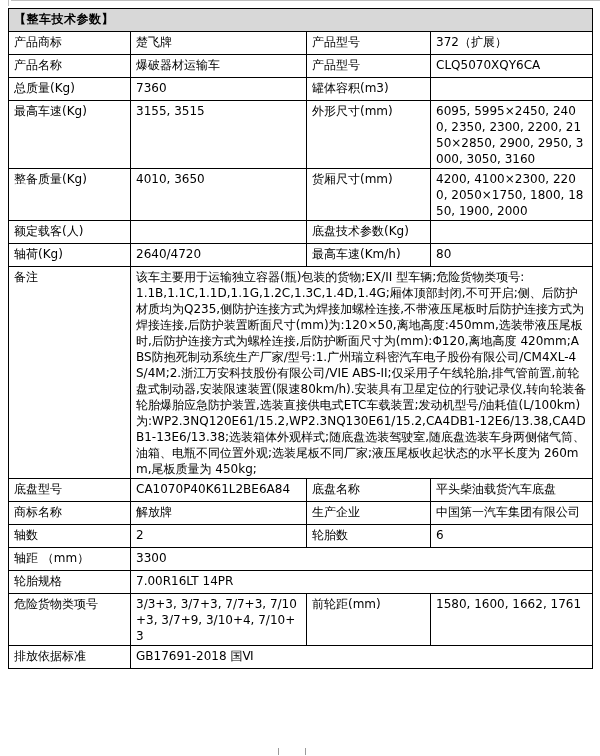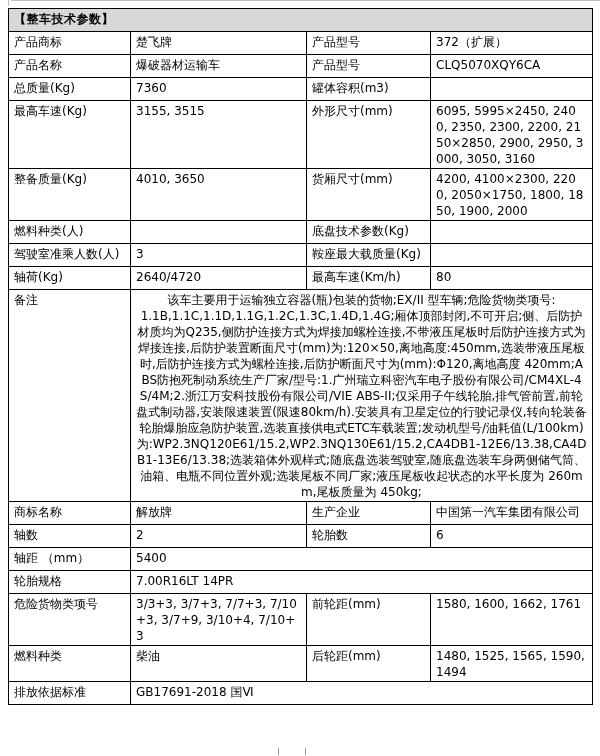--- a/index.html
+++ b/index.html
@@ -27,21 +27,21 @@
     height:19px;
     word-break:break-all;
     overflow:hidden;
   }
   tr.sec td{
     background:#d8d8d8;
     font-weight:bold;
     letter-spacing:0.5px;
   }
   td.dim{line-height:15px;padding-top:1px;padding-bottom:1px;margin-top:20px;}
-  td.remark-cell{line-height:18px;white-space:pre-wrap;padding-top:3px;text-align:center;}
+  td.remark-cell{line-height:18px;white-space:pre-wrap;padding-top:3px;}
 </style>
 </head>
 <body>
 
 <div class="artifact" id="top-line"></div>
 <div class="artifact" id="top-tick"></div>
 <div class="artifact bot-tick" id="bot-tick-1"></div>
 <div class="artifact bot-tick" id="bot-tick-2"></div>
 
 <table class="spec">
@@ -80,74 +80,68 @@
     <td>外形尺寸(mm)</td>
     <td class="dim">6095, 5995×2450, 2400, 2350, 2300, 2200, 2150×2850, 2900, 2950, 3000, 3050, 3160</td>
   </tr>
   <tr>
     <td>整备质量(Kg)</td>
     <td class="dim">4010, 3650</td>
     <td>货厢尺寸(mm)</td>
     <td class="dim">4200, 4100×2300, 2200, 2050×1750, 1800, 1850, 1900, 2000</td>
   </tr>
   <tr>
-    <td>燃料种类(人)</td>
+    <td>额定载客(人)</td>
     <td></td>
     <td>底盘技术参数(Kg)</td>
-    <td></td>
-  </tr>
-  <tr>
-    <td>驾驶室准乘人数(人)</td>
-    <td>3</td>
-    <td>鞍座最大载质量(Kg)</td>
     <td></td>
   </tr>
   <tr>
     <td>轴荷(Kg)</td>
     <td>2640/4720</td>
     <td>最高车速(Km/h)</td>
     <td>80</td>
   </tr>
   <tr>
     <td>备注</td>
     <td colspan="3" class="remark-cell">该车主要用于运输独立容器(瓶)包装的货物;EX/II 型车辆;危险货物类项号:
 1.1B,1.1C,1.1D,1.1G,1.2C,1.3C,1.4D,1.4G;厢体顶部封闭,不可开启;侧、后防护材质均为Q235,侧防护连接方式为焊接加螺栓连接,不带液压尾板时后防护连接方式为焊接连接,后防护装置断面尺寸(mm)为:120×50,离地高度:450mm,选装带液压尾板时,后防护连接方式为螺栓连接,后防护断面尺寸为(mm):Φ120,离地高度 420mm;ABS防抱死制动系统生产厂家/型号:1.广州瑞立科密汽车电子股份有限公司/CM4XL-4S/4M;2.浙江万安科技股份有限公司/VIE ABS-II;仅采用子午线轮胎,排气管前置,前轮盘式制动器,安装限速装置(限速80km/h).安装具有卫星定位的行驶记录仪,转向轮装备轮胎爆胎应急防护装置,选装直接供电式ETC车载装置;发动机型号/油耗值(L/100km)为:WP2.3NQ120E61/15.2,WP2.3NQ130E61/15.2,CA4DB1-12E6/13.38,CA4DB1-13E6/13.38;选装箱体外观样式;随底盘选装驾驶室,随底盘选装车身两侧储气筒、油箱、电瓶不同位置外观;选装尾板不同厂家;液压尾板收起状态的水平长度为 260mm,尾板质量为 450kg;</td>
   </tr>
 
   <tr>
+    <td>底盘型号</td>
+    <td>CA1070P40K61L2BE6A84</td>
+    <td>底盘名称</td>
+    <td>平头柴油载货汽车底盘</td>
+  </tr>
+  <tr>
     <td>商标名称</td>
     <td>解放牌</td>
     <td>生产企业</td>
     <td>中国第一汽车集团有限公司</td>
   </tr>
   <tr>
     <td>轴数</td>
     <td>2</td>
     <td>轮胎数</td>
     <td>6</td>
   </tr>
   <tr>
     <td>轴距 （mm）</td>
-    <td colspan="3">5400</td>
+    <td colspan="3">3300</td>
   </tr>
   <tr>
     <td>轮胎规格</td>
     <td colspan="3">7.00R16LT 14PR</td>
   </tr>
   <tr>
     <td>危险货物类项号</td>
     <td>3/3+3, 3/7+3, 7/7+3, 7/10+3, 3/7+9, 3/10+4, 7/10+3</td>
     <td>前轮距(mm)</td>
     <td>1580, 1600, 1662, 1761</td>
   </tr>
   <tr>
-    <td>燃料种类</td>
-    <td>柴油</td>
-    <td>后轮距(mm)</td>
-    <td>1480, 1525, 1565, 1590, 1494</td>
-  </tr>
-  <tr>
     <td>排放依据标准</td>
     <td colspan="3">GB17691-2018 国Ⅵ</td>
   </tr>
 
 </tbody>
   </table>
 
 </body></html>

